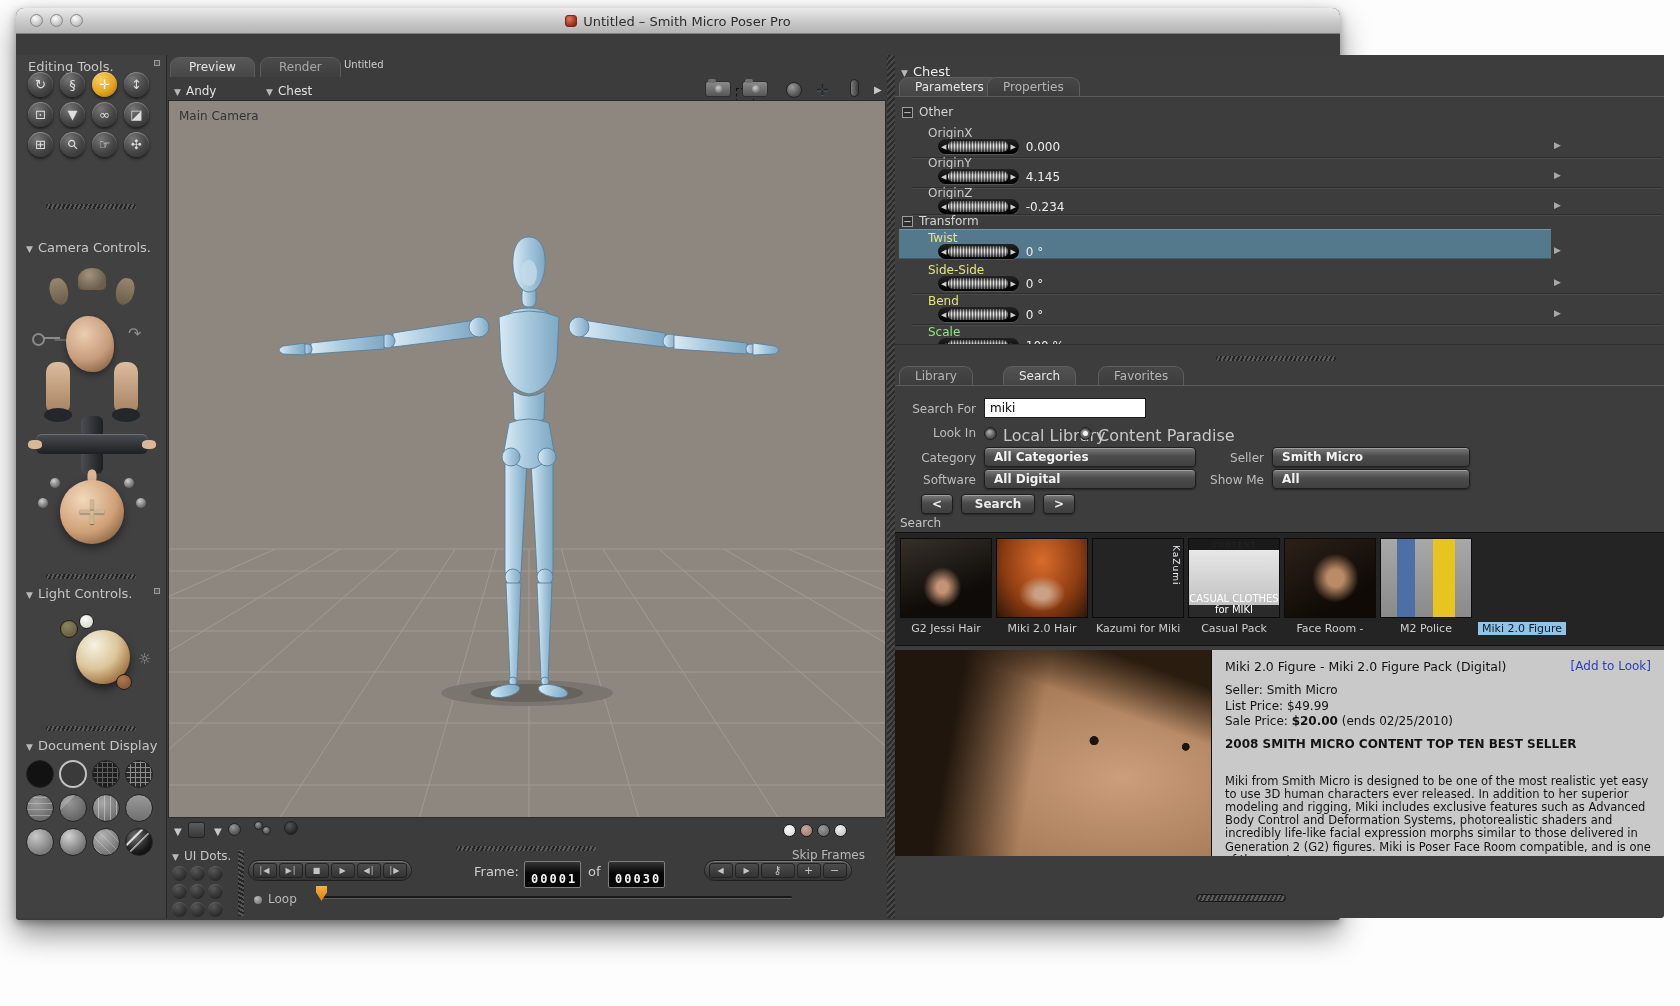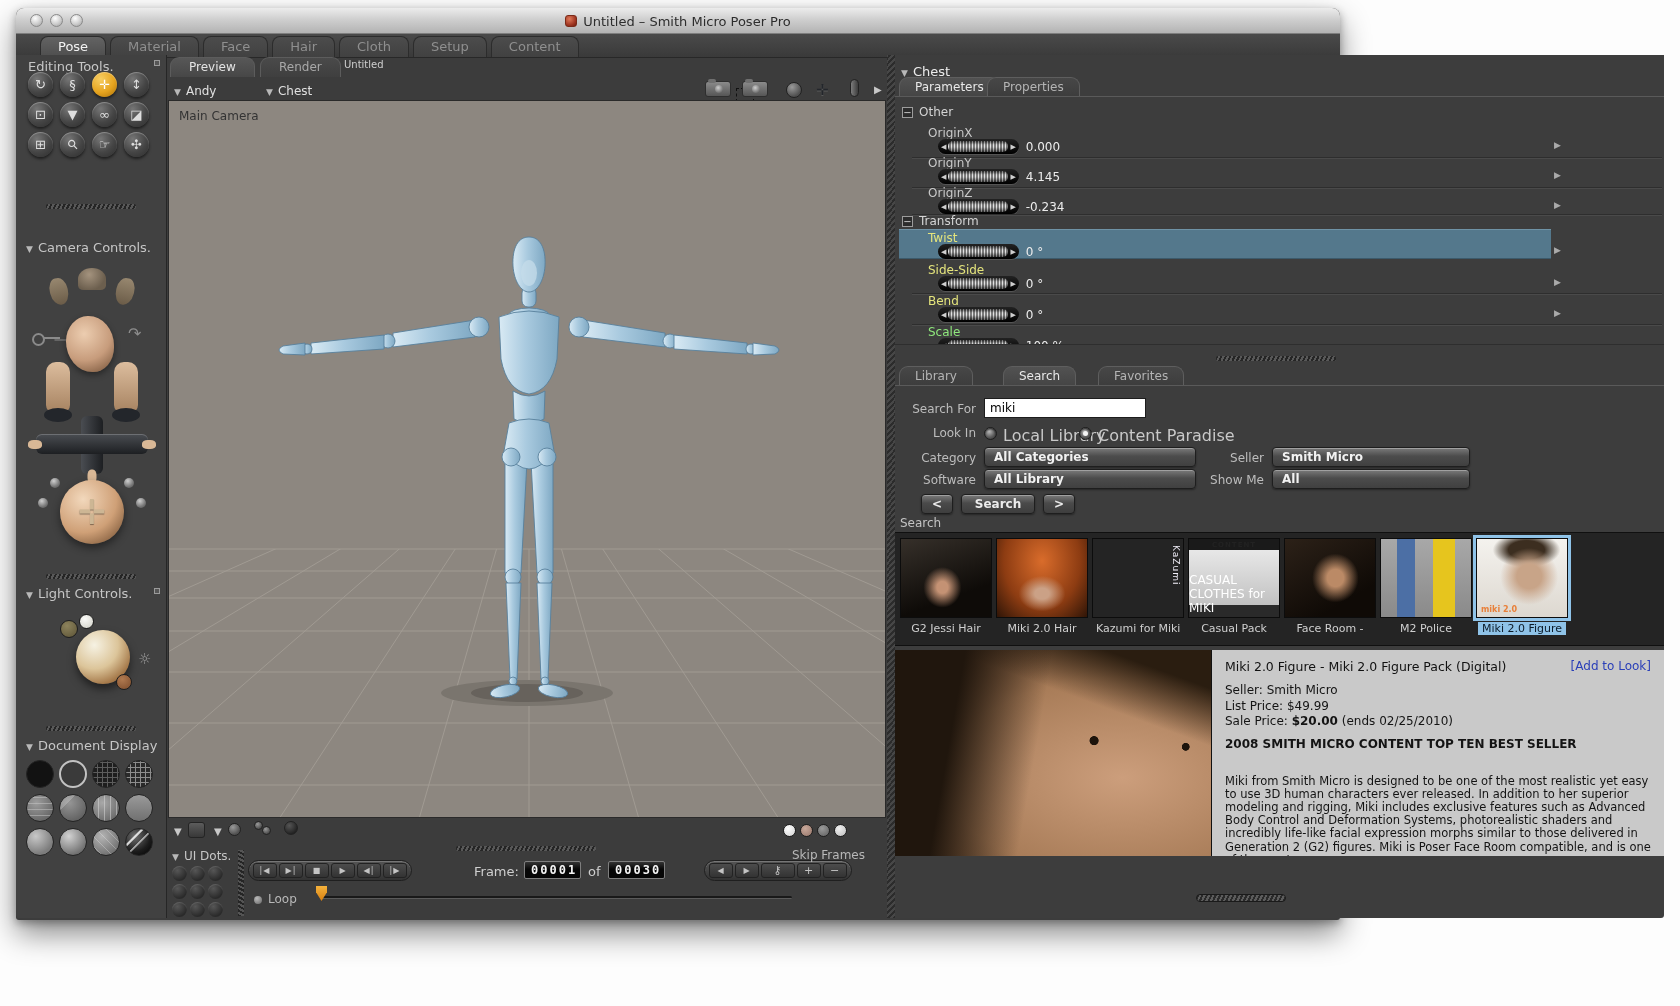--- a/index.html
+++ b/index.html
@@ -113,21 +113,21 @@
 
   
   .uidots{position:absolute;left:156px;top:858px;display:grid;grid-template-columns:repeat(3,15px);gap:3px;}
   .uidot{width:15px;height:15px;border-radius:50%;background:radial-gradient(circle at 36% 30%,#565656,#2a2a2a 70%);box-shadow:inset 0 1px 1px rgba(255,255,255,.15);}
   .pill{position:absolute;display:flex;gap:2px;padding:2px 4px;border-radius:11px;background:linear-gradient(#555,#333);
       border:1px solid #1f1f1f;box-shadow:inset 0 1px 0 rgba(255,255,255,.2);}
   .tbt{min-width:24px;height:15px;padding:0 3px;border-radius:3px;background:linear-gradient(#4c4c4c,#333);border:1px solid #222;
       color:#c4c4c4;font-size:8px;display:flex;align-items:center;justify-content:center;letter-spacing:1px;}
   .framelbl{position:absolute;font-size:13px;color:#cfcfcf;}
   .odo{position:absolute;font-family:"DejaVu Sans Mono",monospace;font-size:12px;font-weight:bold;color:#f4f4f4;
-      letter-spacing:2px;padding:1px 3px 1px 6px;border:1px solid #7e7e7e;border-radius:2px;background:linear-gradient(#343434,#060606 45%);}
+      letter-spacing:2px;padding:10px 3px 1px 6px;border:1px solid #7e7e7e;border-radius:2px;background:linear-gradient(#343434,#060606 45%);}
   .loopdot{position:absolute;width:8px;height:8px;border-radius:50%;background:radial-gradient(circle at 36% 30%,#bbb,#666);}
   .barlbl{position:absolute;font-size:12px;color:#b8b8b8;}
   .track{position:absolute;height:3px;background:#191919;border-bottom:1px solid #5a5a5a;border-radius:2px;}
   .marker{position:absolute;width:11px;height:15px;background:linear-gradient(#f4b23c,#d87f10);
       clip-path:polygon(0 0,100% 0,100% 42%,50% 100%,0 42%);}
 
   
   .ph{position:absolute;font-size:13px;color:#ececec;}
   .ptab{position:absolute;height:19px;line-height:18px;padding:0 15px;font-size:12px;color:#b4b4b4;
       background:linear-gradient(#474747,#3d3d3d);border:1px solid #5e5e5e;border-bottom:none;border-radius:9px 9px 0 0;}
@@ -177,21 +177,21 @@
   .tcap.sel .in{background:#8fc3e8;color:#0c1c2a;}
   .t1{background:radial-gradient(ellipse 34% 42% at 46% 62%,#c49274 18%,rgba(0,0,0,0) 62%),linear-gradient(160deg,#36302a,#0e0b08 70%);}
   .t2{background:radial-gradient(ellipse 40% 35% at 50% 70%,#cba186 20%,rgba(0,0,0,0) 65%),radial-gradient(ellipse at 50% 28%,#d96c2b,#8d3c12 60%,#2f1507);}
   .t3{background:linear-gradient(135deg,#a39ae2,#7succ 0),linear-gradient(135deg,#a49be2 0%,#6f63bd 100%);}
   .t4{background:linear-gradient(#1a1a1a 0 14%,transparent 14%),linear-gradient(0deg,#2a2a2a 0 16%,transparent 16%),linear-gradient(#efefef,#b9b9b9);}
   .t5{background:radial-gradient(ellipse 38% 46% at 56% 50%,#bb8a66 24%,rgba(0,0,0,0) 68%),linear-gradient(150deg,#2c2118,#0f0a06 75%);}
   .t6{background:linear-gradient(90deg,transparent 0 18%,#4c6fa5 18% 38%,transparent 38% 58%,#e6c51e 58% 82%,transparent 82%),linear-gradient(#a8a8a8,#8a8a8a);}
   .t7{background:radial-gradient(ellipse 46% 52% at 58% 48%,#c8a488 30%,rgba(0,0,0,0) 70%),radial-gradient(ellipse 50% 30% at 55% 14%,#3c2e20 40%,rgba(0,0,0,0) 75%),linear-gradient(#f4f2ee,#ddd8d0);}
   .tov{position:absolute;font-size:7px;color:#eee;}
   .tov.kaz{right:2px;top:6px;writing-mode:vertical-rl;color:#f0eef8;font-size:9px;letter-spacing:1px;}
-  .tov.cas{left:0;right:0;bottom:2px;color:#fff;font-size:12px;}
+  .tov.cas{left:0;right:0;bottom:2px;text-align:center;color:#fff;font-size:10px;}
   .tov.cp{left:0;right:0;top:2px;text-align:center;color:#222;font-weight:bold;font-size:7px;letter-spacing:1px;}
   .tov.miki{left:4px;bottom:3px;color:#e8803a;font-size:8px;font-weight:bold;}
 
   
   .pimg{position:absolute;left:879px;top:642px;width:317px;height:206px;border-right:1px solid #111;
       background:
         radial-gradient(circle 7px at 63% 44%,#1d140c 60%,rgba(0,0,0,0) 70%),
         radial-gradient(circle 6px at 92% 47%,#1d140c 60%,rgba(0,0,0,0) 70%),
         linear-gradient(100deg,#20160d 0 20%,rgba(32,22,13,0) 45%),
         linear-gradient(200deg,#2a1d10 0 12%,rgba(42,29,16,0) 30%),
@@ -215,29 +215,20 @@
     <div class="titlebar">
       <div class="tl" style="left:14px"></div>
       <div class="tl" style="left:34px"></div>
       <div class="tl" style="left:54px"></div>
       <div class="titlewrap">
         <span class="appicon"></span>
         <span class="titletext">Untitled – Smith Micro Poser Pro</span>
       </div>
     </div>
 
-    <div class="tabstrip">
-      <div class="mtab act">Pose</div>
-      <div class="mtab">Material</div>
-      <div class="mtab">Face</div>
-      <div class="mtab">Hair</div>
-      <div class="mtab">Cloth</div>
-      <div class="mtab">Setup</div>
-      <div class="mtab">Content</div>
-    </div>
 
     <div class="side"></div>
     <div class="rp"></div>
     <div class="vsplit"></div>
 
     <div class="shead" style="left:12px;top:51px">Editing Tools.</div>
     <div class="pmini" style="left:138px;top:52px"></div>
 
     <div class="toolgrid">
       <div class="tb">
@@ -592,21 +583,21 @@
     <div class="rlabel" style="left:987px;top:418px">Local Library</div>
     <div class="rad sel" style="left:1063px;top:419px"></div>
     <div class="rlabel" style="left:1082px;top:418px">Content Paradise</div>
 
     <div class="flabel" style="left:880px;top:443px;width:80px">Category</div>
     <div class="dd" style="left:968px;top:439px;width:212px">All Categories</div>
     <div class="flabel" style="left:1192px;top:443px;width:56px">Seller</div>
     <div class="dd" style="left:1256px;top:439px;width:198px">Smith Micro</div>
 
     <div class="flabel" style="left:880px;top:465px;width:80px">Software</div>
-    <div class="dd" style="left:968px;top:461px;width:212px">All Library</div>
+    <div class="dd" style="left:968px;top:461px;width:212px">All Digital</div>
     <div class="flabel" style="left:1192px;top:465px;width:56px">Show Me</div>
     <div class="dd" style="left:1256px;top:461px;width:198px">All</div>
 
     <div class="gbtn" style="left:905px;top:486px;width:32px">&lt;</div>
     <div class="gbtn" style="left:945px;top:486px;width:74px">Search</div>
     <div class="gbtn" style="left:1027px;top:486px;width:32px">&gt;</div>
 
     <div class="reslbl" style="left:884px;top:508px">Search</div>
 
     <div class="strip"></div>
@@ -620,23 +611,20 @@
     <div class="tcap" style="left:1076px"><span class="in">Kazumi for Miki</span></div>
     <div class="thumb t4" style="left:1172px">
       <span class="tov cp">CONTENT</span>
       <span class="tov cas">CASUAL CLOTHES for MIKI</span>
     </div>
     <div class="tcap" style="left:1172px"><span class="in">Casual Pack</span></div>
     <div class="thumb t5" style="left:1268px"></div>
     <div class="tcap" style="left:1268px"><span class="in">Face Room -</span></div>
     <div class="thumb t6" style="left:1364px"></div>
     <div class="tcap" style="left:1364px"><span class="in">M2 Police</span></div>
-    <div class="thumb t7 sel" style="left:1460px">
-      <span class="tov miki">miki 2.0</span>
-    </div>
     <div class="tcap sel" style="left:1460px"><span class="in">Miki 2.0 Figure</span></div>
 
     <div class="pimg"></div>
     <div class="ptext">
       <div class="ptitle-row">
         <span class="ptitle">Miki 2.0 Figure - Miki 2.0 Figure Pack (Digital)</span>
         <span class="cart">[Add to Look]</span>
       </div>
       <div class="pline" style="margin-top:10px">Seller: Smith Micro</div>
       <div class="pline">List Price: $49.99</div>

